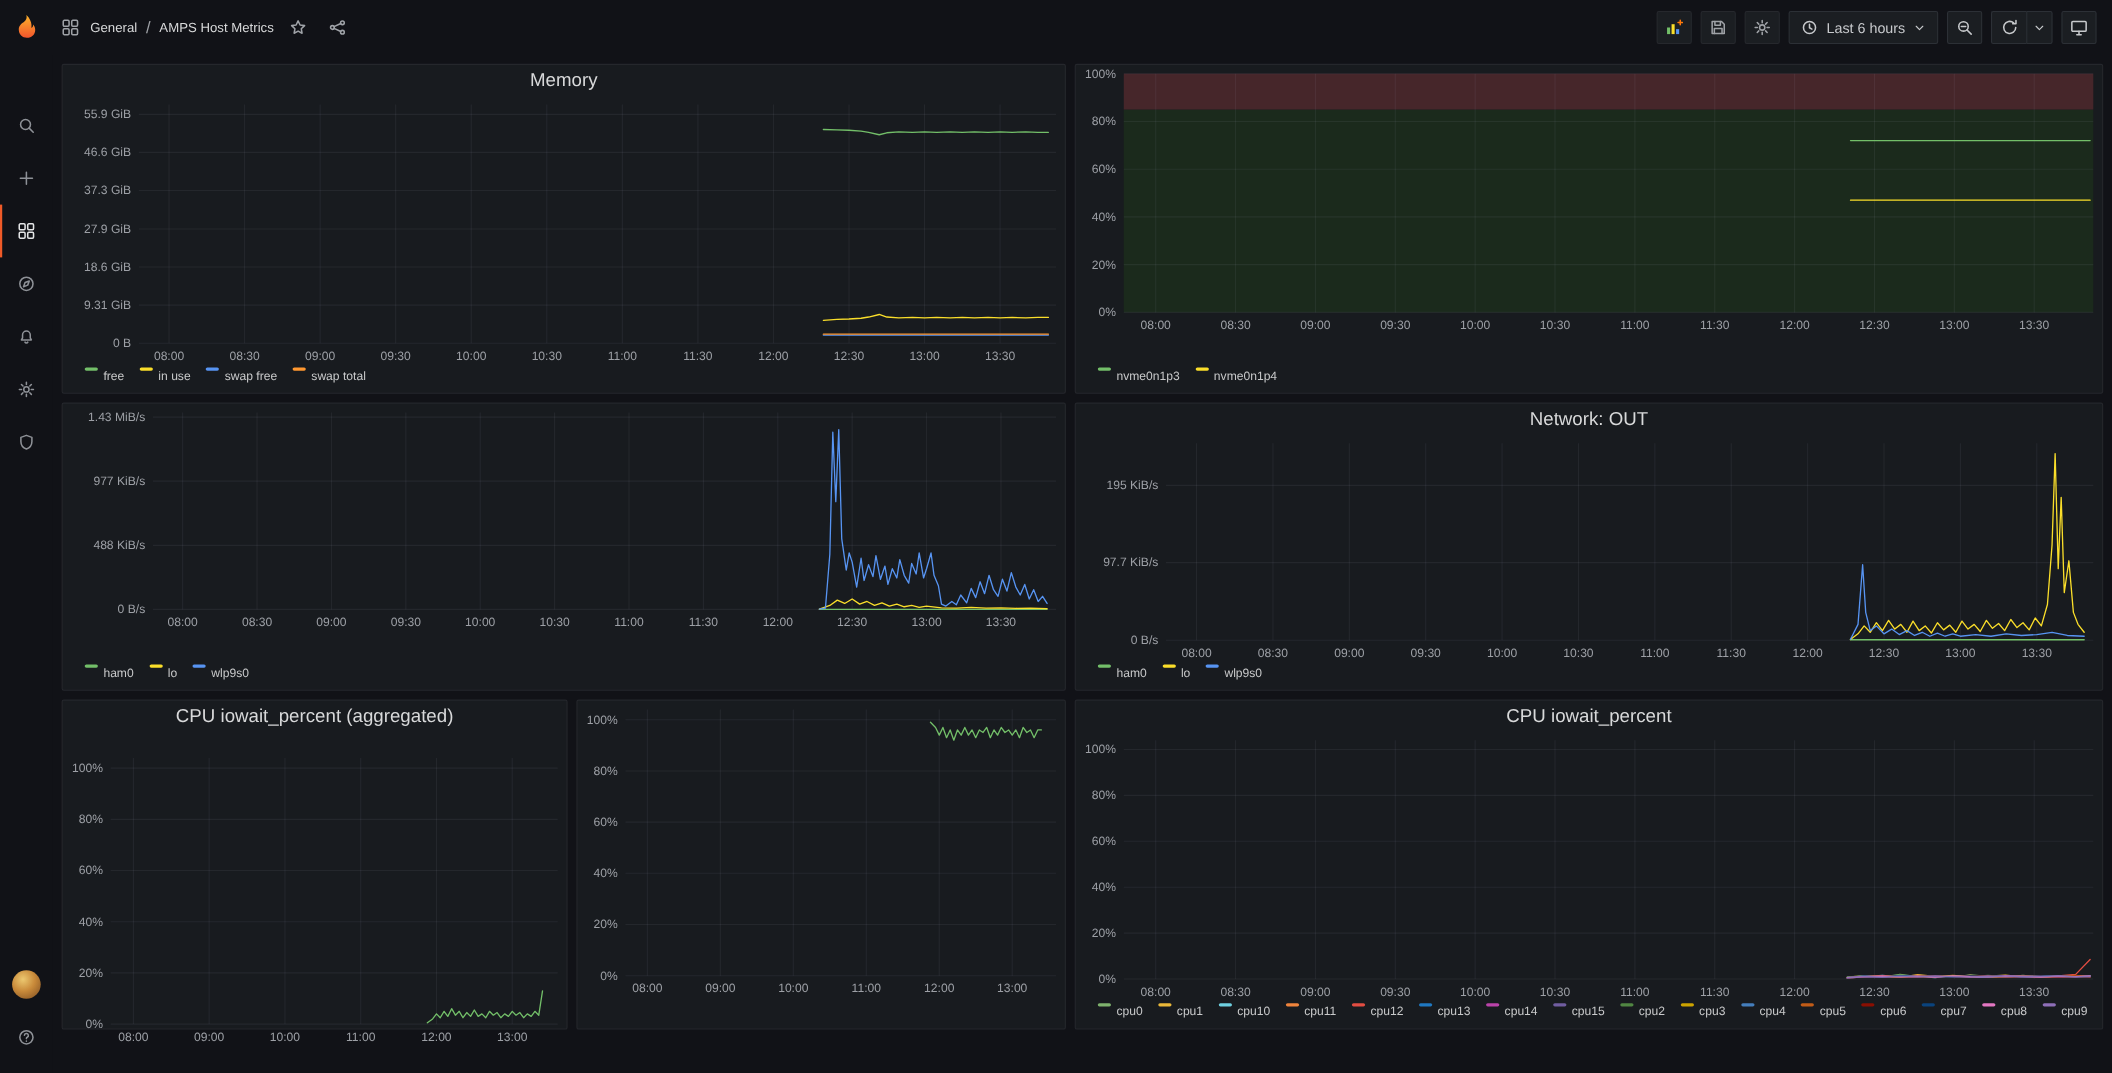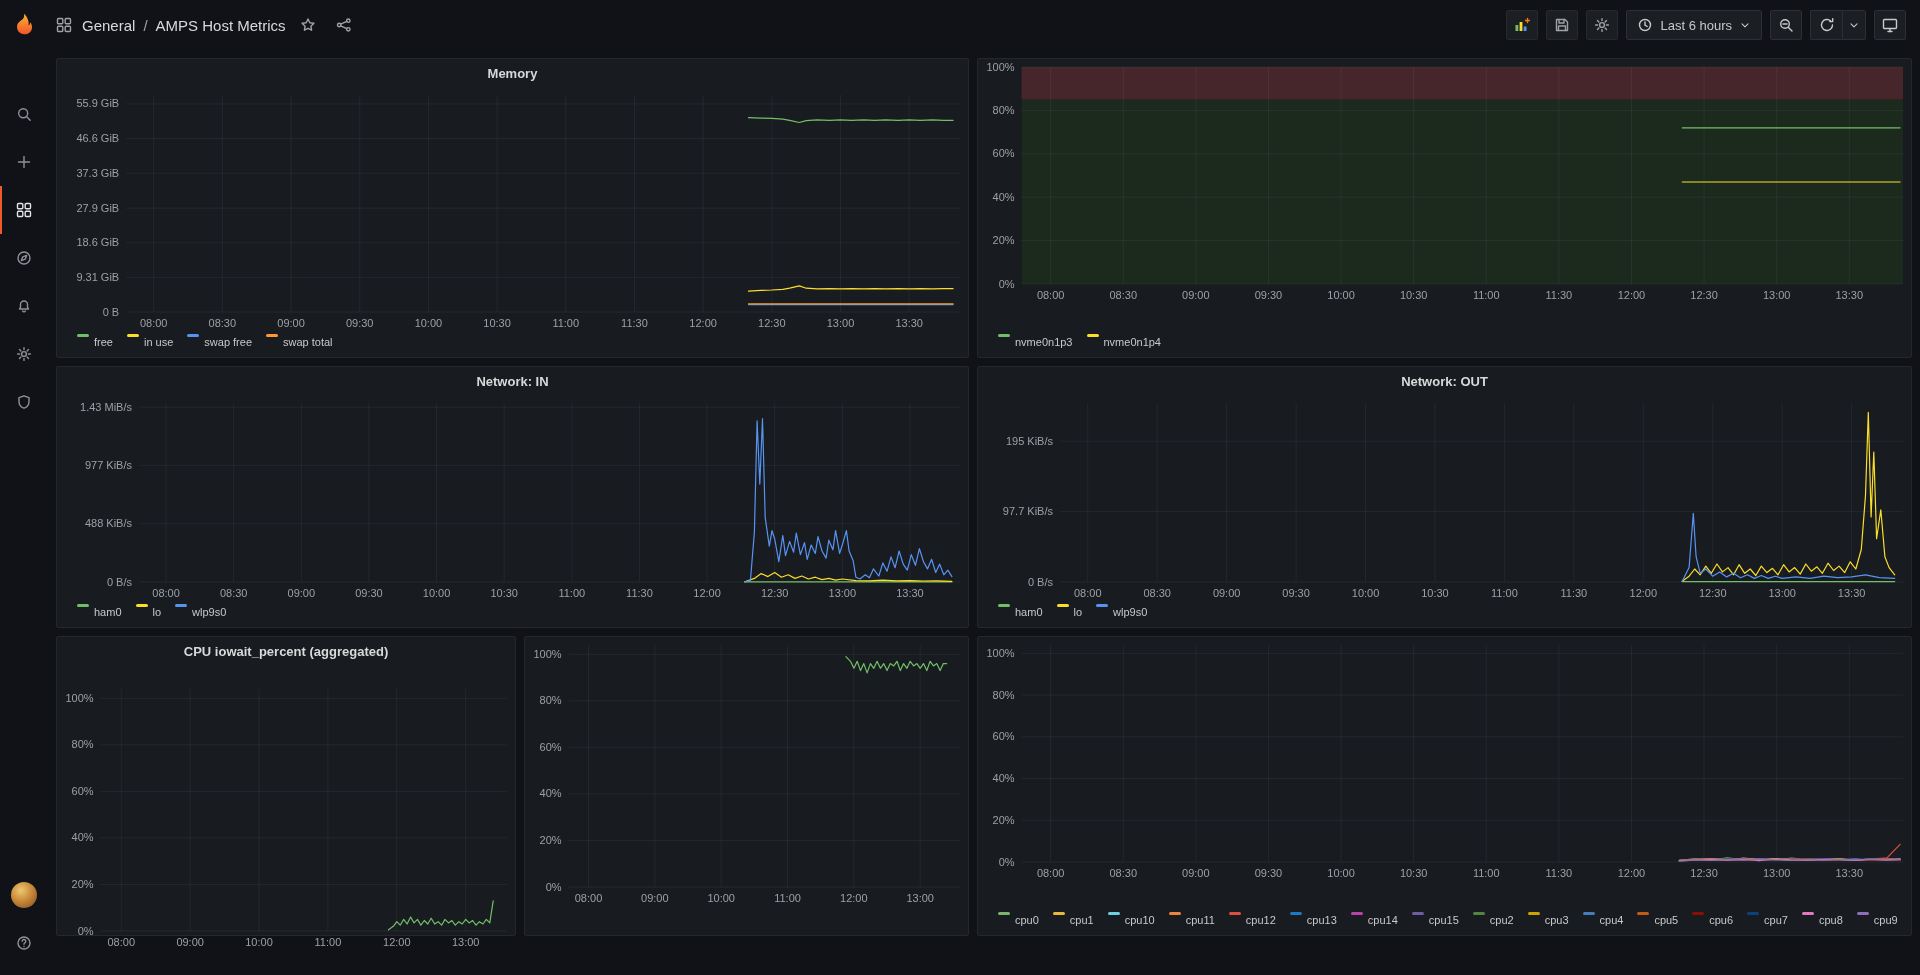--- a/index.html
+++ b/index.html
@@ -4,21 +4,21 @@
 <style>
   * { margin:0; padding:0; box-sizing:border-box; }
   html,body { width:1920px; height:975px; overflow:hidden; background:#111217;
     font-family:"Liberation Sans","DejaVu Sans",sans-serif; color:#d8d9da; }
 
   
   .navbar { position:fixed; top:0; left:0; right:0; height:50px; display:flex;
     align-items:center; background:#111217; z-index:10; }
   .logo-cell { width:48px; height:50px; display:flex; align-items:center; justify-content:center; cursor:pointer; }
   .breadcrumb { display:flex; align-items:center; gap:8px; margin-left:6px; }
-  .crumb { font-size:15px; color:#d8d9da; }
+  .crumb { font-size:12px; color:#d8d9da; }
   .crumb.section { cursor:pointer; }
   .crumb-sep { color:#9fa2a7; font-size:15px; }
   .crumb.title { font-weight:400; }
   .nav-right { margin-left:auto; display:flex; gap:8px; padding-right:14px; }
   .iconbtn { background:transparent; border:none; color:#9fa2a7; display:flex; align-items:center;
     justify-content:center; width:28px; height:28px; cursor:pointer; border-radius:2px; }
   .iconbtn.boxed { background:#1b1e22; width:32px; height:30px; border:1px solid #26282d; }
   .btn { display:flex; align-items:center; gap:7px; background:#1b1e22; border:1px solid #2c3036;
     color:#c7c9cc; height:30px; padding:0 10px; font-size:13px; border-radius:2px; cursor:pointer;
     font-family:inherit; }
@@ -45,21 +45,21 @@
   .panel { background:#181b1f; border:1px solid #25272c; border-radius:2px; display:flex;
     flex-direction:column; min-width:0; min-height:0; }
   .p0 { grid-column:1/3; grid-row:1; }
   .p1 { grid-column:3; grid-row:1; }
   .p2 { grid-column:1/3; grid-row:2; }
   .p3 { grid-column:3; grid-row:2; }
   .p4 { grid-column:1; grid-row:3;gap:16px; }
   .p5 { grid-column:2; grid-row:3; }
   .p6 { grid-column:3; grid-row:3; }
   .panel-header { height:28px; display:flex; align-items:center; justify-content:center; cursor:pointer; flex:0 0 auto; }
-  .panel-title { font-size:13px; font-weight:700; color:#d8d9da; }
+  .panel-title { font-size:17px; font-weight:400; color:#d8d9da; }
   .panel-chart { flex:1 1 auto; min-height:0; padding:0 6px; }
   .panel-legend { flex:0 0 auto; display:flex; flex-wrap:wrap; gap:2px 14px; align-items:center;
     padding:2px 10px 7px 20px; font-size:11px; color:#c8c9ca; line-height:16px; }
   .legend-item { display:flex; align-items:flex-start; gap:5px; cursor:pointer; white-space:nowrap; }
   .legend-swatch { width:12px; height:3px; border-radius:2px; display:inline-block; }
 
   svg text { font-family:"Liberation Sans","DejaVu Sans",sans-serif; }
   .ic { width:16px; height:16px; stroke:currentColor; fill:none; stroke-width:1.4;
     stroke-linecap:round; stroke-linejoin:round; display:block; }
   .ic.sm { width:12px; height:12px; }
@@ -335,23 +335,20 @@
           <span class="legend-swatch" style="background: rgb(115, 191, 105);"></span>
           <span>nvme0n1p3</span>
         </span>
         <span class="legend-item">
           <span class="legend-swatch" style="background: rgb(250, 222, 42);"></span>
           <span>nvme0n1p4</span>
         </span>
       </div>
     </section>
     <section class="panel p2">
-      <div class="panel-header">
-        <h2 class="panel-title">Network: IN</h2>
-      </div>
       <div class="panel-chart"><svg width="911" height="207">
           <line x1="103.05107084019772" y1="8" x2="103.05107084019772" y2="187" stroke="rgba(204,204,220,0.07)" stroke-width="1"></line>
           <text x="103.05107084019772" y="202" fill="#9da0a6" font-size="11" text-anchor="middle">08:00</text>
           <line x1="170.67874794069195" y1="8" x2="170.67874794069195" y2="187" stroke="rgba(204,204,220,0.07)" stroke-width="1"></line>
           <text x="170.67874794069195" y="202" fill="#9da0a6" font-size="11" text-anchor="middle">08:30</text>
           <line x1="238.3064250411862" y1="8" x2="238.3064250411862" y2="187" stroke="rgba(204,204,220,0.07)" stroke-width="1"></line>
           <text x="238.3064250411862" y="202" fill="#9da0a6" font-size="11" text-anchor="middle">09:00</text>
           <line x1="305.93410214168046" y1="8" x2="305.93410214168046" y2="187" stroke="rgba(204,204,220,0.07)" stroke-width="1"></line>
           <text x="305.93410214168046" y="202" fill="#9da0a6" font-size="11" text-anchor="middle">09:30</text>
           <line x1="373.5617792421747" y1="8" x2="373.5617792421747" y2="187" stroke="rgba(204,204,220,0.07)" stroke-width="1"></line>
@@ -506,20 +503,23 @@
           <line x1="37.6" y1="110.3846153846154" x2="429" y2="110.3846153846154" stroke="rgba(204,204,220,0.07)" stroke-width="1"></line>
           <text x="30.6" y="113.8846153846154" fill="#9da0a6" font-size="11" text-anchor="end">60%</text>
           <line x1="37.6" y1="63.84615384615383" x2="429" y2="63.84615384615383" stroke="rgba(204,204,220,0.07)" stroke-width="1"></line>
           <text x="30.6" y="67.34615384615384" fill="#9da0a6" font-size="11" text-anchor="end">80%</text>
           <line x1="37.6" y1="17.3076923076923" x2="429" y2="17.3076923076923" stroke="rgba(204,204,220,0.07)" stroke-width="1"></line>
           <text x="30.6" y="20.8076923076923" fill="#9da0a6" font-size="11" text-anchor="end">100%</text>
           <polyline points="314.9,19.6 319.5,24.3 322.9,31.3 326.2,24.3 329.5,33.6 332.8,26.6 336.1,35.9 339.4,26.6 342.8,31.3 346.1,24.3 349.4,31.3 352.7,26.6 356.0,33.6 359.3,26.6 362.7,28.9 366.0,24.3 369.3,33.6 372.6,26.6 375.9,31.3 379.2,24.3 382.6,28.9 385.9,26.6 389.2,31.3 392.5,26.6 395.8,33.6 399.1,24.3 402.5,28.9 405.8,26.6 409.1,33.6 412.4,26.6 415.7,26.6" fill="none" stroke="#73bf69" stroke-width="1.2" stroke-linejoin="round" stroke-linecap="round"></polyline>
         </svg></div>
     </section>
     <section class="panel p6">
+      <div class="panel-header">
+        <h2 class="panel-title">CPU iowait_percent</h2>
+      </div>
       <div class="panel-chart"><svg width="933" height="245">
           <line x1="66.64118616144978" y1="8" x2="66.64118616144978" y2="225" stroke="rgba(204,204,220,0.07)" stroke-width="1"></line>
           <text x="66.64118616144978" y="240" fill="#9da0a6" font-size="11" text-anchor="middle">08:00</text>
           <line x1="139.24415156507416" y1="8" x2="139.24415156507416" y2="225" stroke="rgba(204,204,220,0.07)" stroke-width="1"></line>
           <text x="139.24415156507416" y="240" fill="#9da0a6" font-size="11" text-anchor="middle">08:30</text>
           <line x1="211.84711696869857" y1="8" x2="211.84711696869857" y2="225" stroke="rgba(204,204,220,0.07)" stroke-width="1"></line>
           <text x="211.84711696869857" y="240" fill="#9da0a6" font-size="11" text-anchor="middle">09:00</text>
           <line x1="284.4500823723229" y1="8" x2="284.4500823723229" y2="225" stroke="rgba(204,204,220,0.07)" stroke-width="1"></line>
           <text x="284.4500823723229" y="240" fill="#9da0a6" font-size="11" text-anchor="middle">09:30</text>
           <line x1="357.0530477759474" y1="8" x2="357.0530477759474" y2="225" stroke="rgba(204,204,220,0.07)" stroke-width="1"></line>

